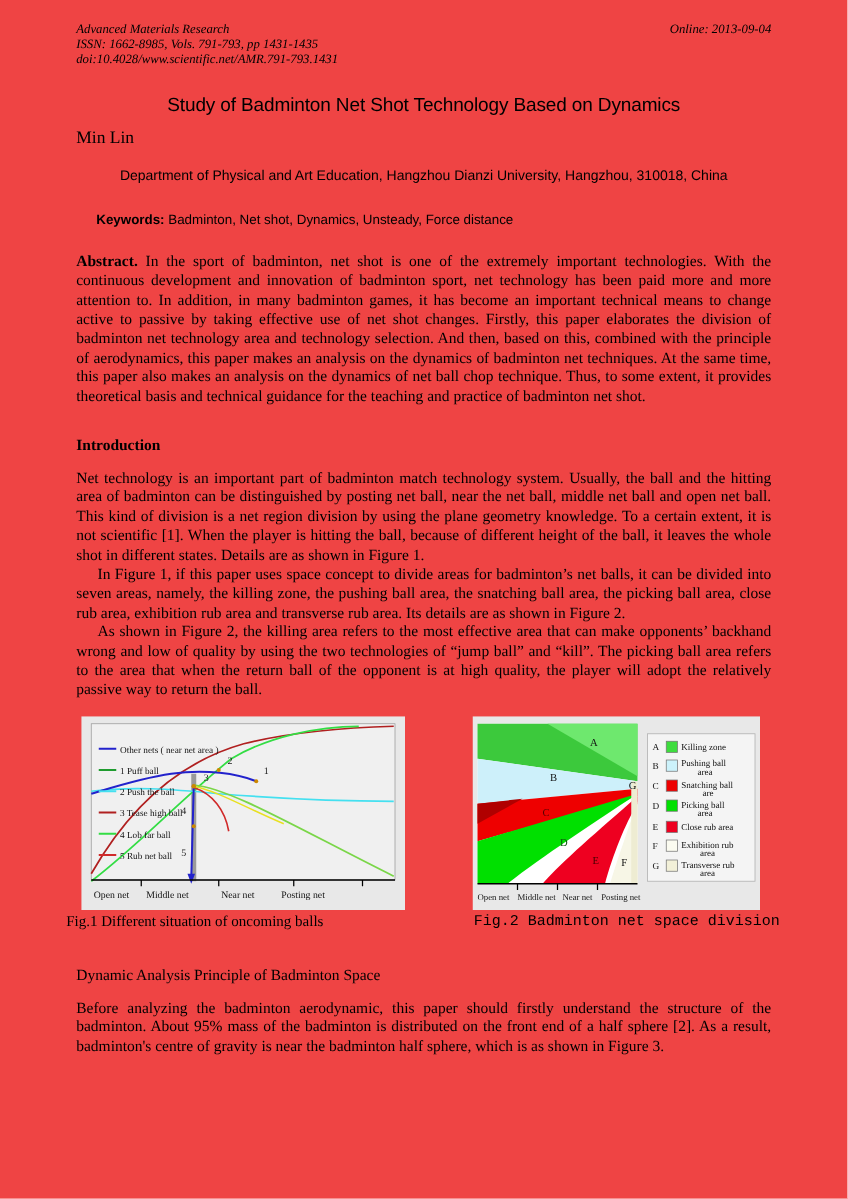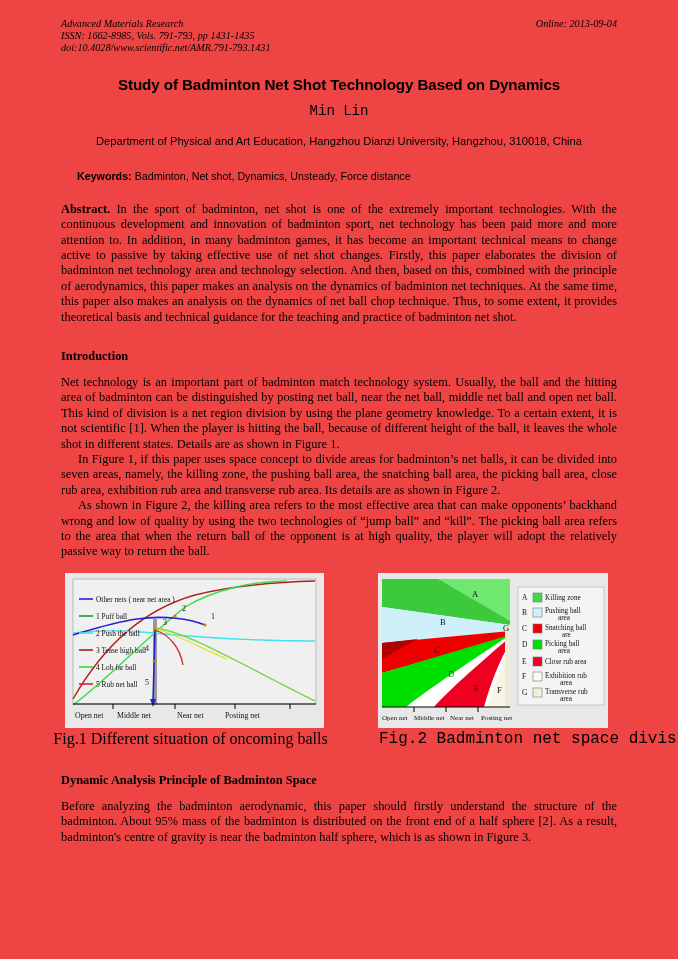--- a/index.html
+++ b/index.html
@@ -38,30 +38,30 @@
     position: absolute;
     right: 0;
     top: 0;
     font-style: italic;
     font-size: 10.2px;
   }
 
   
   .title {
     font-family: "Liberation Sans", sans-serif;
-    font-weight: bold;
+    font-weight: normal;
     font-size: 15.2px;
     text-align: center;
     margin-top: 22px;
     letter-spacing: -0.1px;
   }
   .author {
-    font-family: Liberation Mono, monospace;
+    font-family: Liberation Serif, serif;
     font-size: 14px;
-    text-align: center;
+    text-align: left;
     margin-top: 10px;
   }
   .affiliation {
     font-family: "Liberation Sans", sans-serif;
     font-size: 11.2px;
     text-align: center;
     margin-top: 16px;
   }
   .keywords {
     font-family: "Liberation Sans", sans-serif;
@@ -101,35 +101,34 @@
   }
   .figbox {
     position: absolute;
     top: 0;
   }
   .fig1box { left: 4px; width: 259px; height: 155px; }
   .fig2box { left: 317px; width: 230px; height: 155px; }
   .figcaption {
     position: absolute;
     top: 157px;
-    font-size: 16px;
-    text-align: center;
+    font-size: 12px;
     white-space: nowrap;
   }
   .fig1cap { left: -8px; width: 275px; }
   .fig2cap { left: 318px; width: 250px; font-family: Liberation Mono, monospace; }
 
   .tailpara {
     font-size: 12.4px;
     line-height: 15.4px;
     text-align: justify;
     margin-top: 11px;
   }
   .tail-head {
-    font-weight: bold;
+    font-weight: normal;
     font-size: 12.4px;
     margin-top: 25px;
   }
   svg { display: block; }
 </style>
 </head>
 <body>
 
 <div class="page">
   <div class="content">

